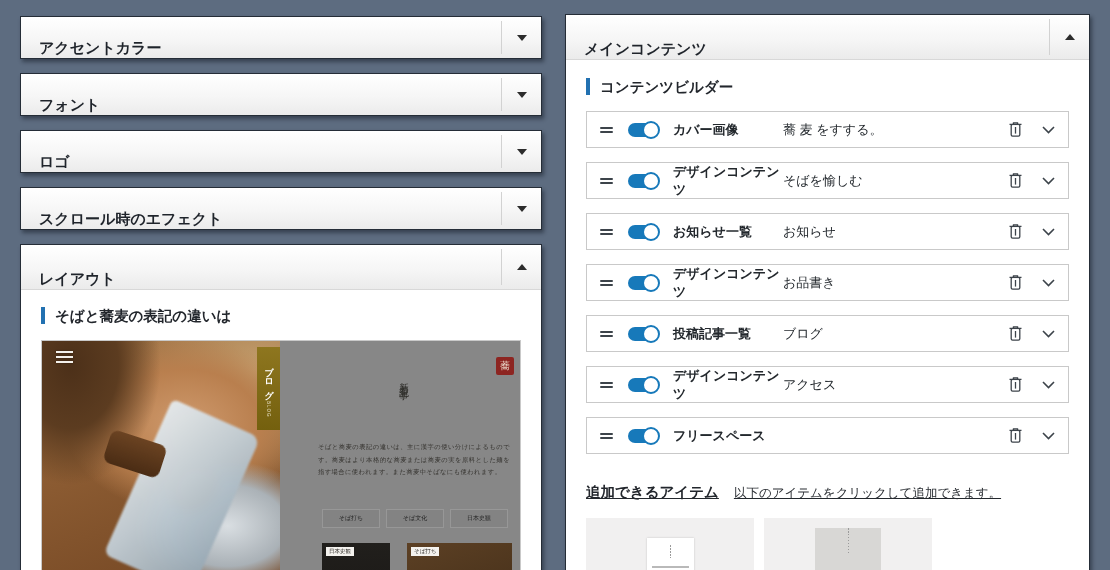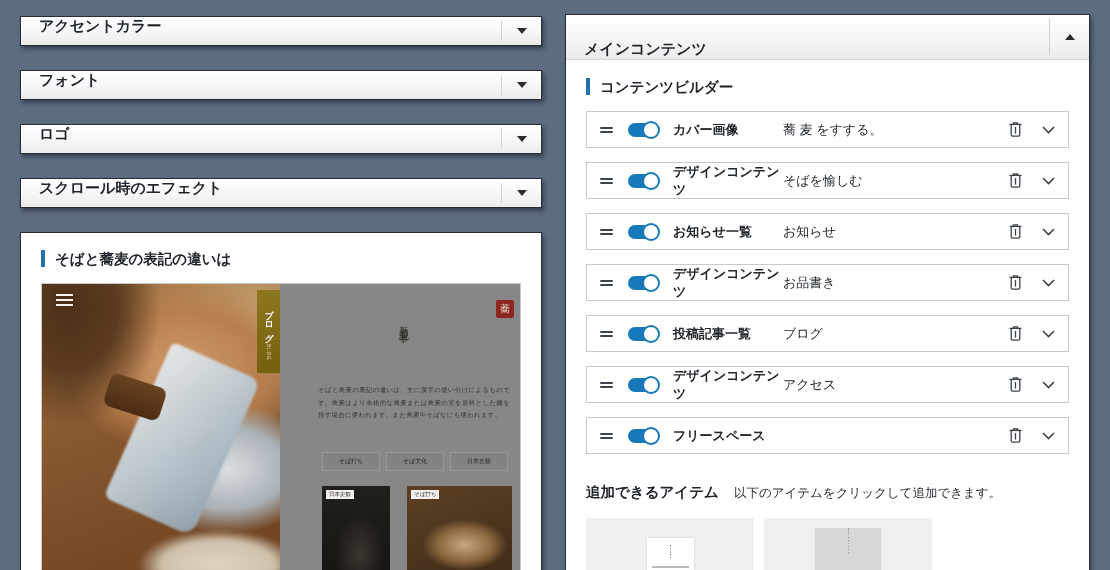--- a/index.html
+++ b/index.html
@@ -8,25 +8,25 @@
     background:#5d6c80;
     font-family:"Liberation Sans","DejaVu Sans",sans-serif;
     color:#23282d;
     position:relative;
   }
 
   
   .left-col { position:absolute; left:20px; top:16px; width:522px; }
 
   .acc-bar {
-    position:relative; height:30px; margin-bottom:24px;
+    position:relative; height:43px; margin-bottom:14px;
     background:linear-gradient(180deg,#ffffff 0%,#f6f6f6 55%,#ebebeb 100%);
     border:1px solid #252d37;
     box-shadow:2px 3px 4px rgba(10,15,25,.45);
-    display:flex; align-items:flex-start;
+    display:flex; align-items:flex-end;
     cursor:pointer;
   }
   .acc-bar .acc-label { font-weight:bold; font-size:15px; padding-left:18px; color:#1f242b; }
   .arrow-zone {
     position:absolute; right:0; top:4px; bottom:4px; width:40px;
     border-left:1px solid #d2d2d2;
     display:flex; align-items:center; justify-content:center;
   }
   .tri-down { width:0; height:0; border-left:5px solid transparent; border-right:5px solid transparent; border-top:6px solid #2c2c2c; }
   .tri-up   { width:0; height:0; border-left:5px solid transparent; border-right:5px solid transparent; border-bottom:6px solid #2c2c2c; }
@@ -125,21 +125,21 @@
   .drag-handle span { display:block; height:2px; background:#3c434a; margin:2px 0; border-radius:1px; }
   .toggle { position:relative; width:30px; height:14px; border-radius:8px; background:#1779ba; margin-left:15px; cursor:pointer; flex:none; }
   .toggle .knob { position:absolute; right:-2px; top:-2px; width:18px; height:18px; border-radius:50%;
     background:#fff; border:2px solid #1779ba; }
   .b-label { margin-left:15px; font-weight:bold; font-size:13px; width:110px; flex:none; color:#23282d; }
   .b-value { font-size:13px; color:#23282d; }
   .b-spacer { flex:1; }
   .icon-btn { background:none; border:none; padding:0; cursor:pointer; display:flex; align-items:center; }
   .chev { margin-left:19px; }
 
-  .add-head { margin-top:29px; display:flex; align-items:baseline; }
+  .add-head { margin-top:29px; display:flex; align-items:baseline;text-decoration:underline; }
   .add-title { font-weight:bold; font-size:14.5px; color:#22262c; }
   .add-hint { font-size:12.5px; margin-left:15px; color:#2b2f34; }
 
   .add-cards { margin-top:16px; display:flex; gap:10px; }
   .add-card { width:168px; height:150px; background:#f1f0f0; position:relative; overflow:hidden; cursor:pointer; }
 
   .mini-page1 { width:47px; margin:20px auto 0; background:#fff; box-shadow:0 0 2px rgba(0,0,0,.18); padding:7px 5px 6px; }
   .mp-vline { width:1px; height:15px; margin:0 auto 6px; background:repeating-linear-gradient(#9a9a9a 0 1.5px, transparent 1.5px 3px); }
   .mp-line { height:1.5px; background:#b9b9b9; margin:2.5px 0; }
   .mp-line.short { width:60%; }
@@ -182,20 +182,26 @@
   </div>
 
   <div class="acc-bar">
     <span class="acc-label">スクロール時のエフェクト</span>
     <span class="arrow-zone">
         <span class="tri-down"></span>
       </span>
   </div>
 
   <div class="panel layout-panel">
+    <div class="panel-header">
+      <span class="acc-label">レイアウト</span>
+      <span class="arrow-zone">
+          <span class="tri-up"></span>
+        </span>
+    </div>
     <div class="layout-body">
       <div class="section-title">
         <span class="blue-bar"></span>
         <span class="st-text">そばと蕎麦の表記の違いは</span>
       </div>
 
       <div class="preview">
         <div class="pv-photo">
 
           <div class="pv-fabric"></div>

